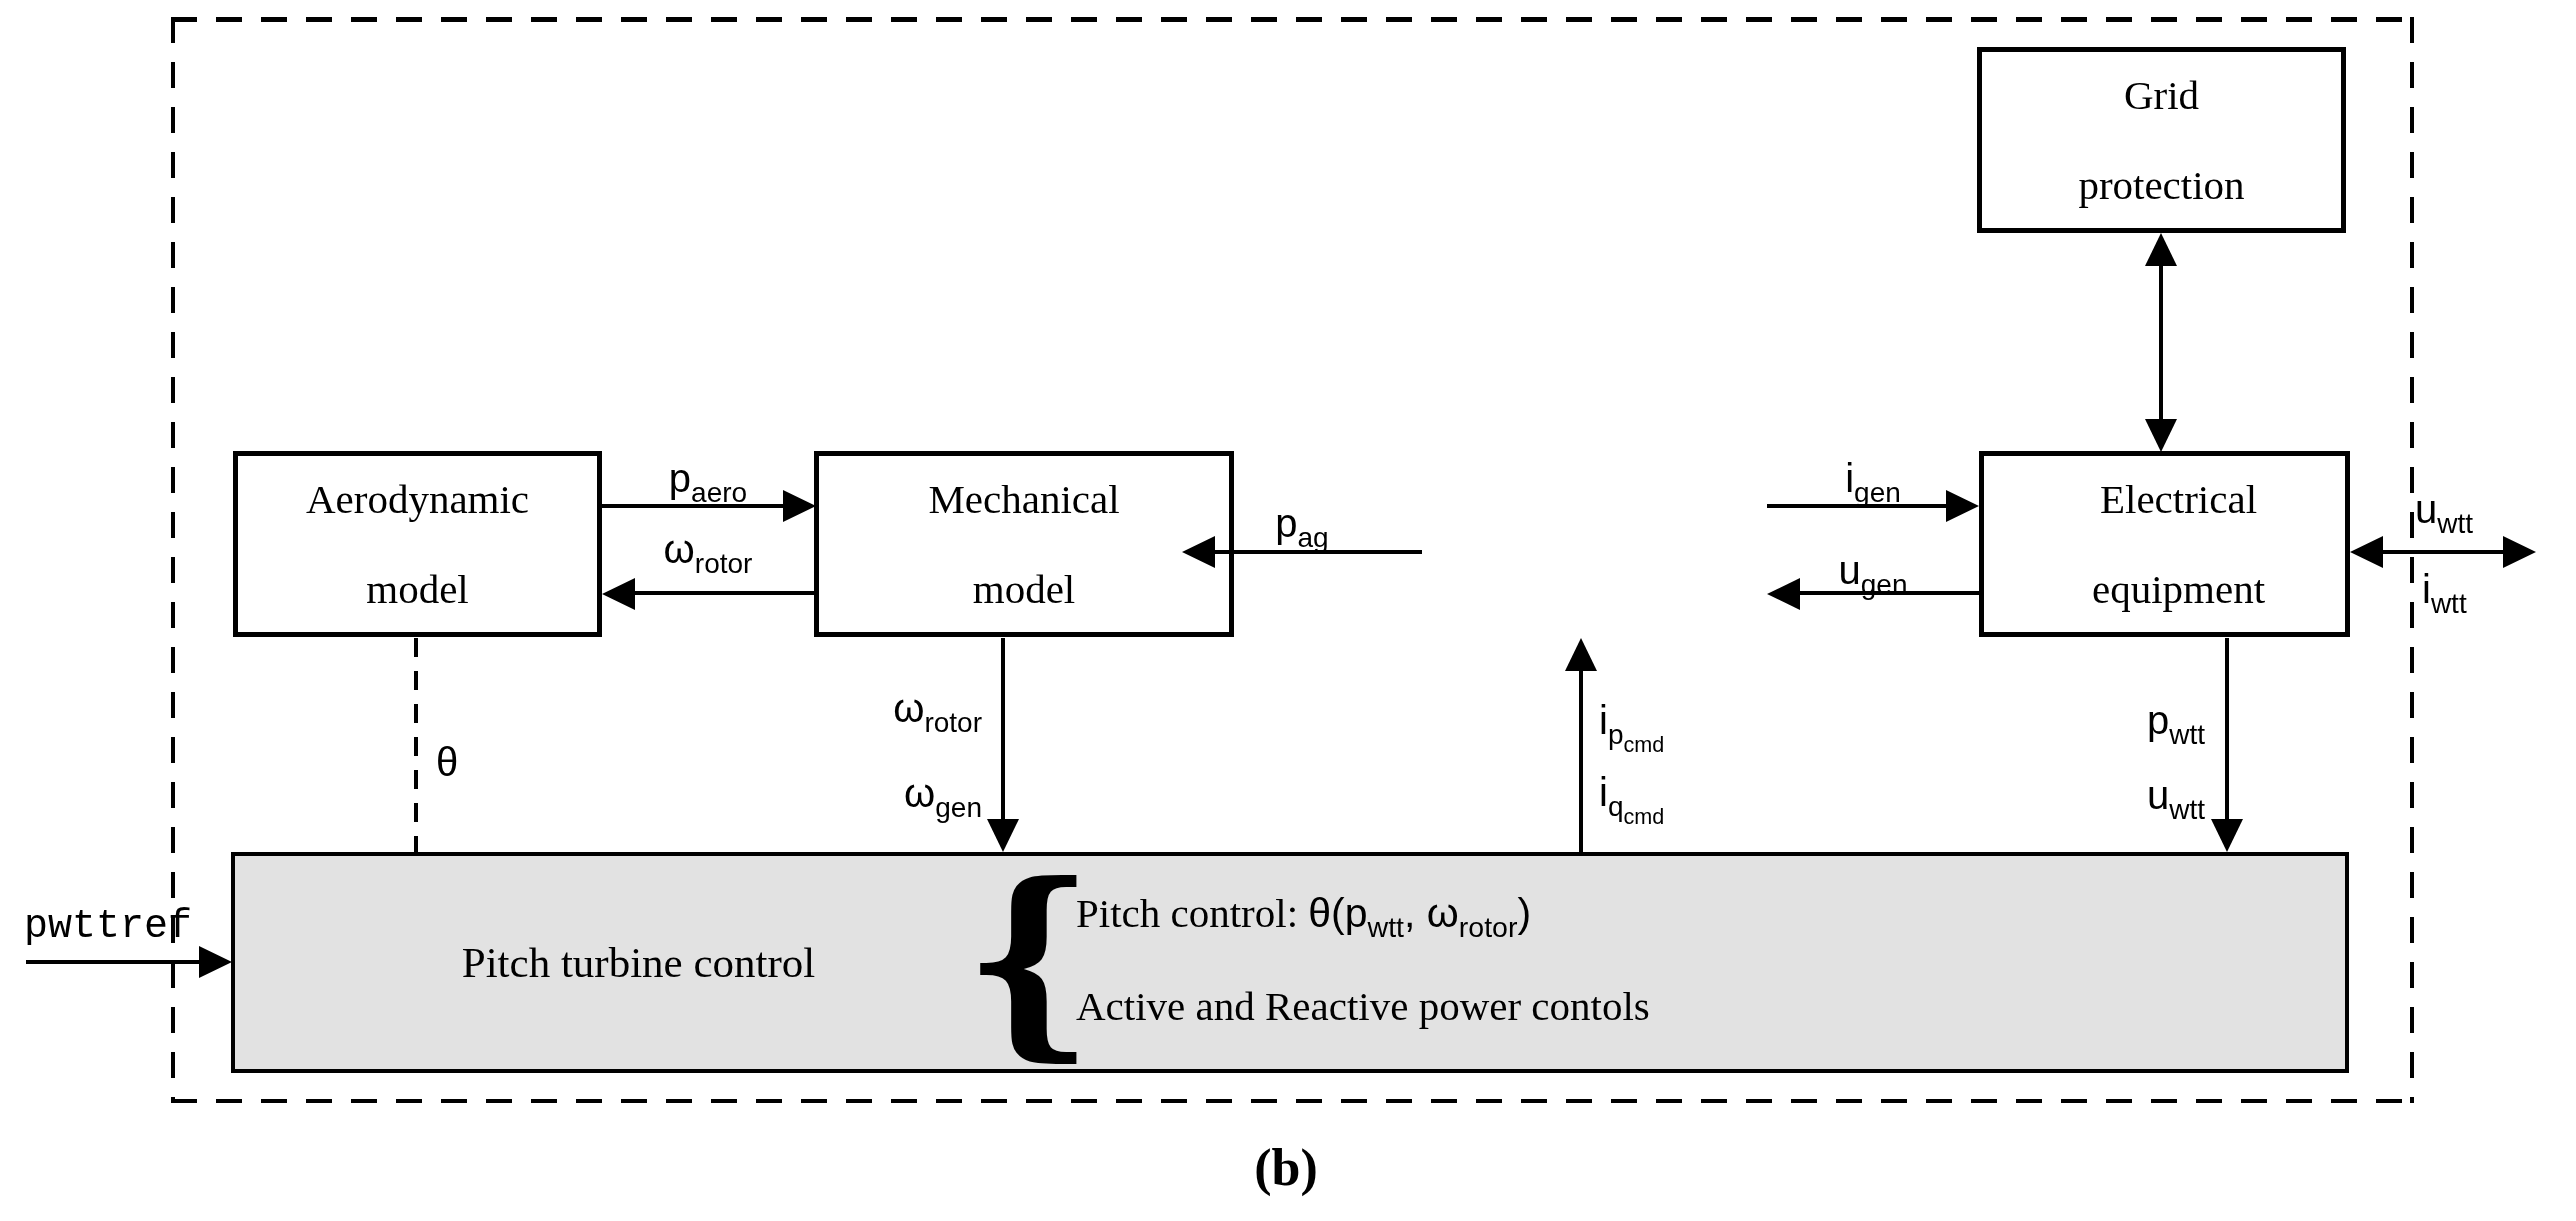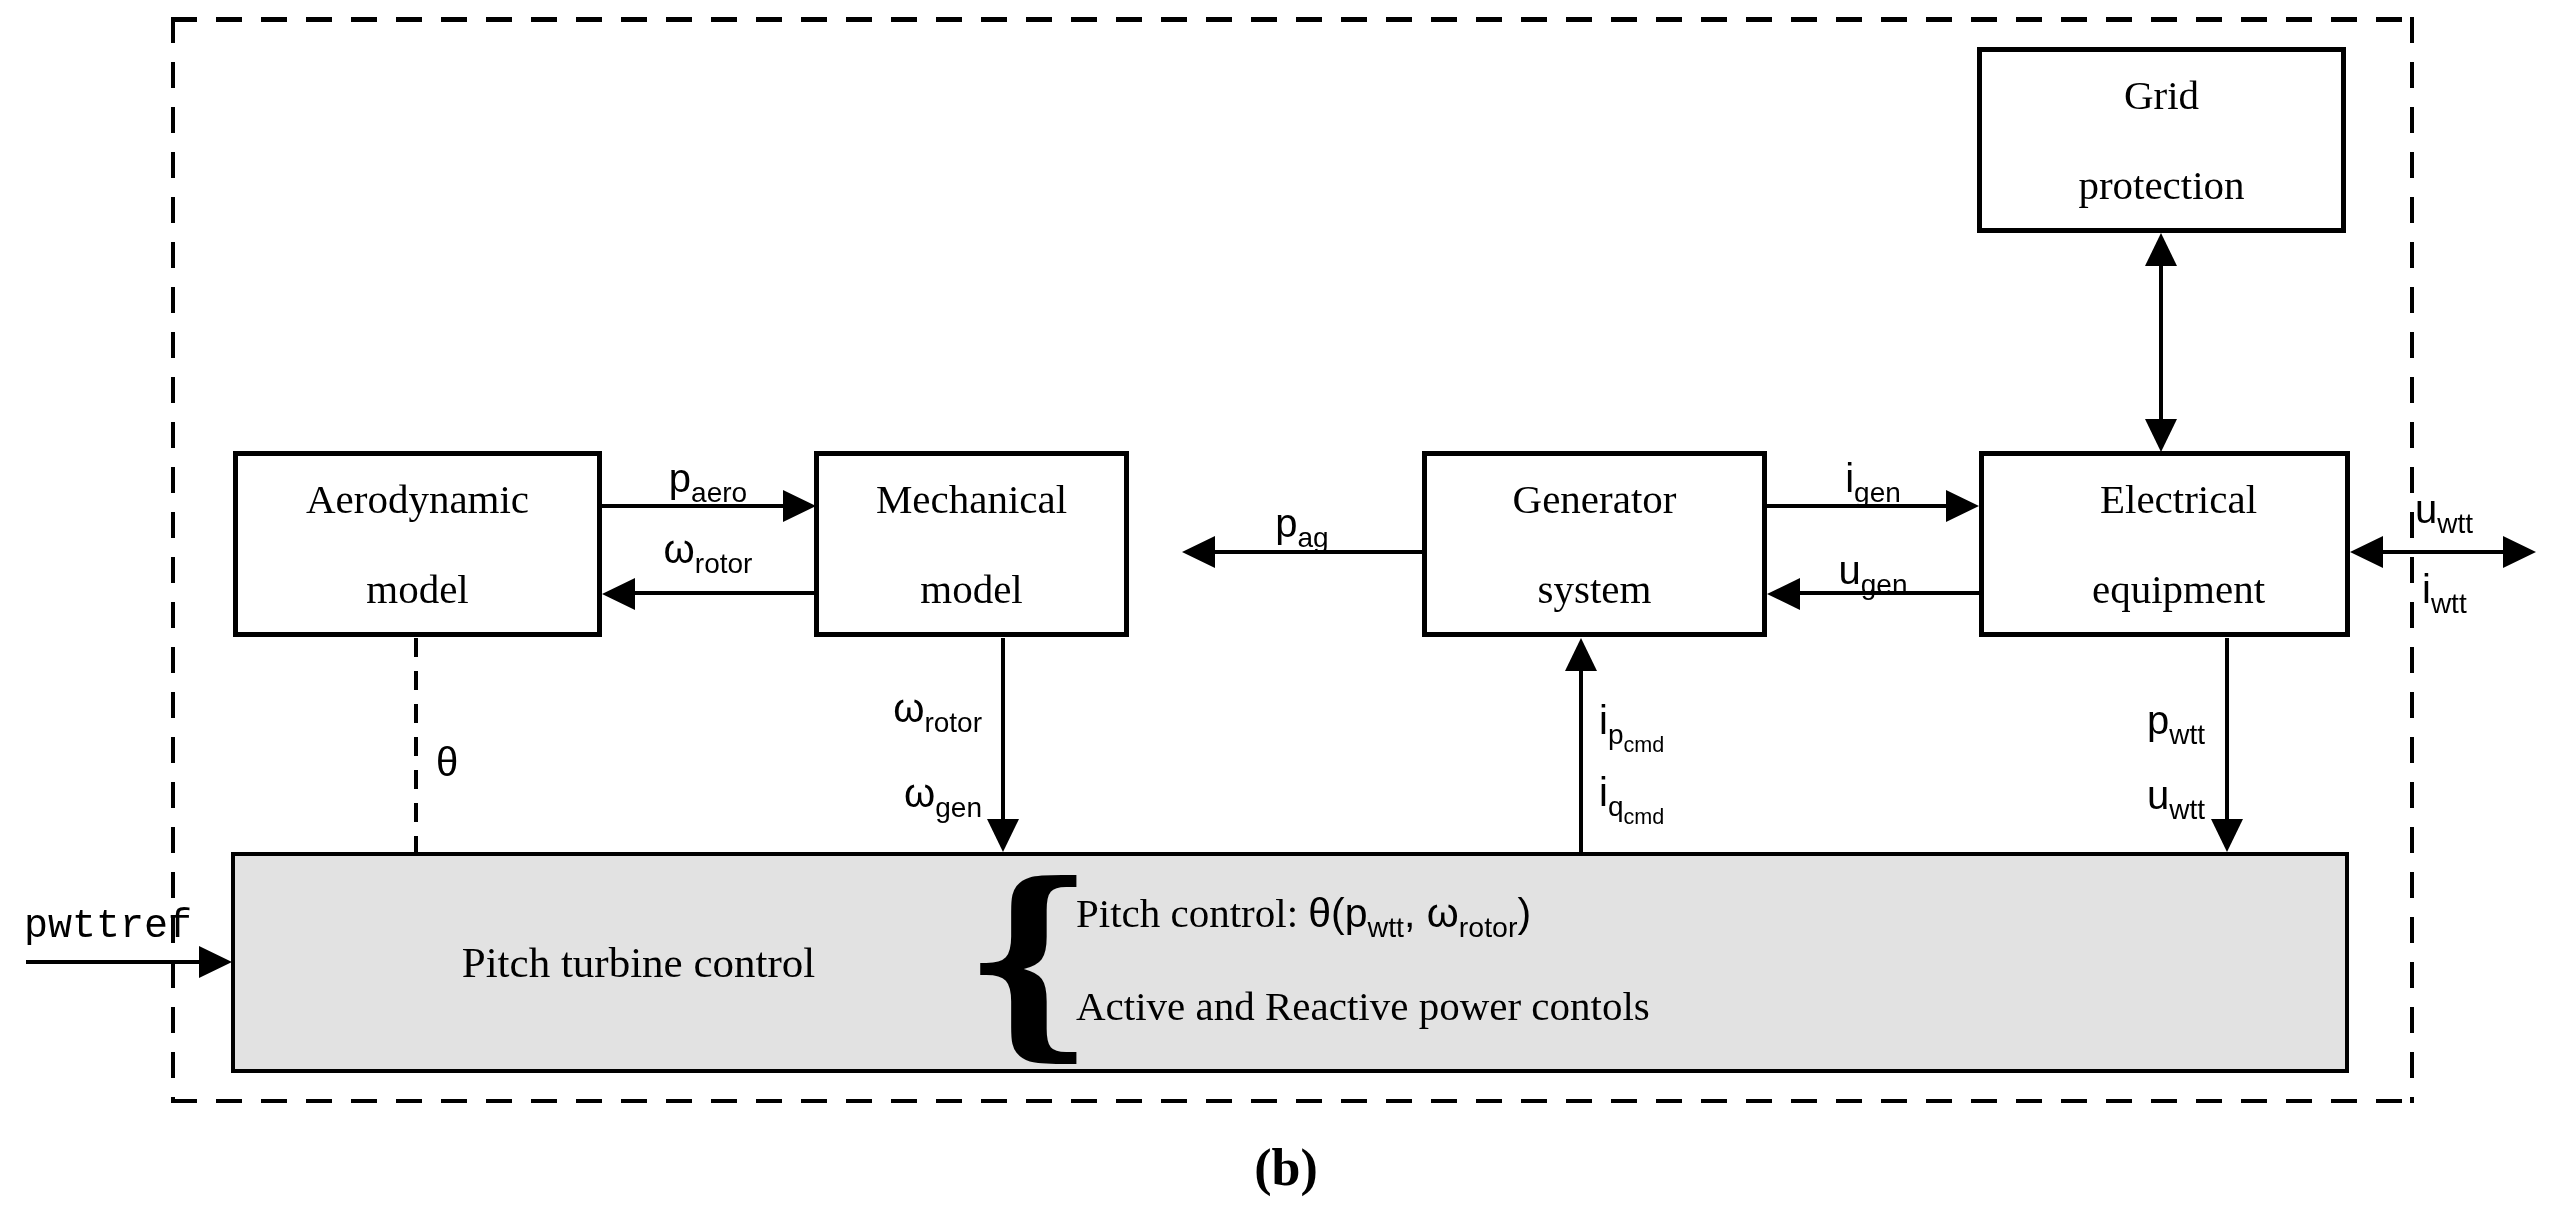--- a/index.html
+++ b/index.html
@@ -64,29 +64,25 @@
   <div class="box" style="left:1977px;top:47px;width:369px;height:186px;">
     <span>Grid</span>
     <span>protection</span>
   </div>
 
   <div class="box" style="left:233px;top:451px;width:369px;height:186px;">
     <span>Aerodynamic</span>
     <span>model</span>
   </div>
 
-  <div class="box" style="left:814px;top:451px;width:315px;height:186px;align-items:center;">
+  <div class="box" style="left:814px;top:451px;width:420px;height:186px;align-items:center;">
     <span>Mechanical</span>
     <span>model</span>
   </div>
 
-  <div class="box" style="left:1422px;top:451px;width:345px;height:186px;">
-    <span>Generator</span>
-    <span>system</span>
-  </div>
 
   <div class="box" style="left:1979px;top:451px;width:371px;height:186px;padding-left:28px;">
     <span>Electrical</span>
     <span>equipment</span>
   </div>
 
   <div class="box gray" style="left:231px;top:852px;width:2118px;height:221px;"></div>
 
   <div class="hline" style="left:602px;top:504px;width:181px;"></div>
   <div class="ah ah-r" style="left:783px;top:490px;"></div>

